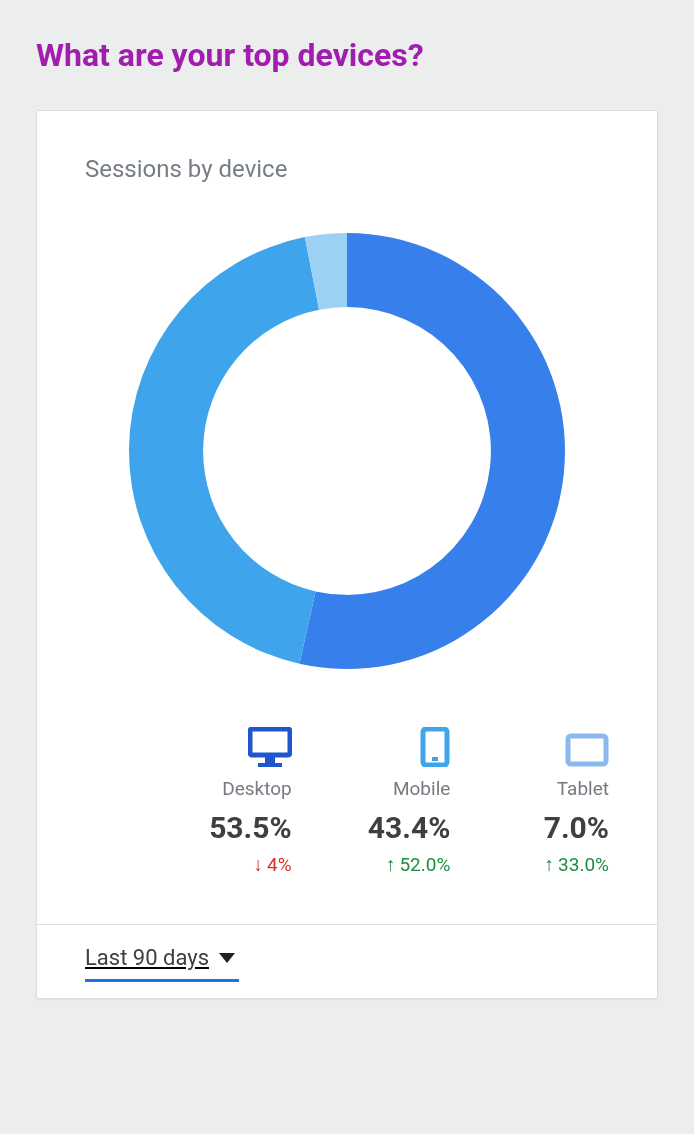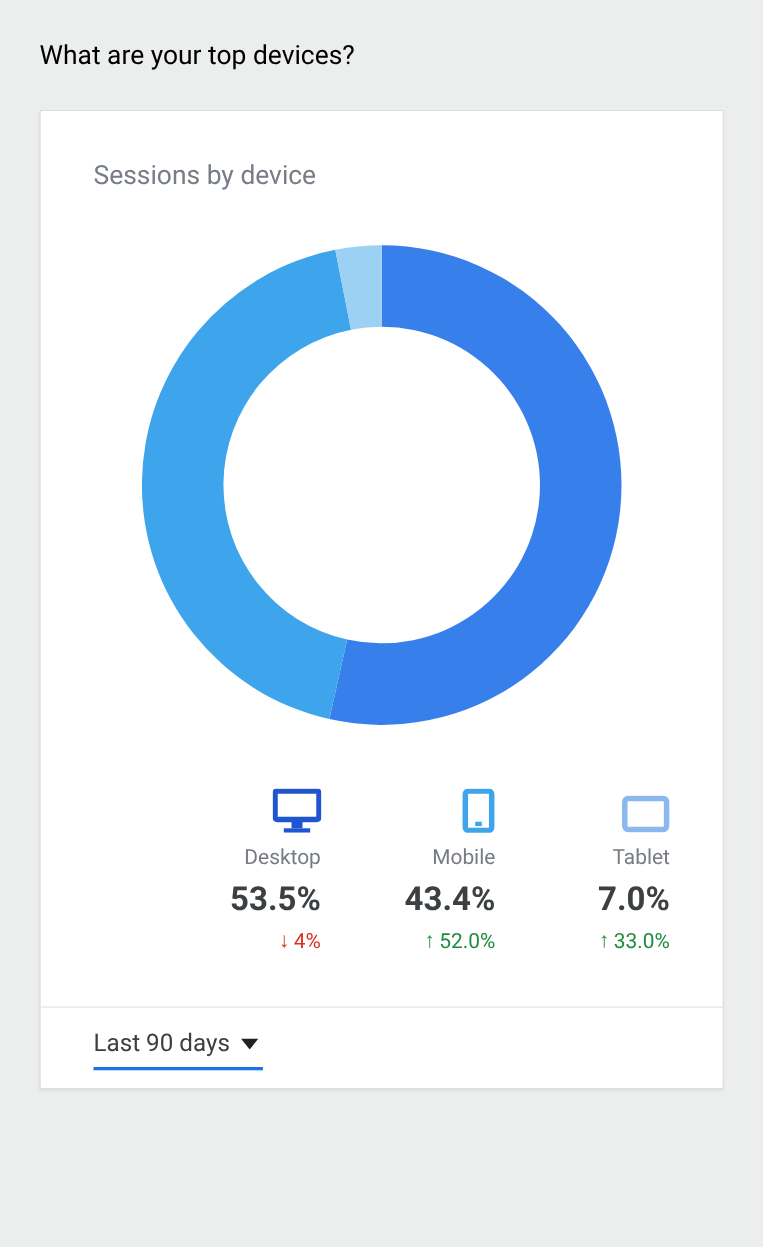--- a/index.html
+++ b/index.html
@@ -4,23 +4,23 @@
   <style>
     * { box-sizing: border-box; margin: 0; padding: 0; }
     body {
       font-family: Roboto, "Helvetica Neue", Arial, sans-serif;
       background: #eceded;
       width: 694px;
       height: 1134px;
       padding: 0;
     }
     .page-title {
-      font-size: 24px;
-      font-weight: 400;
-      color: #000000;
+      font-size: 32px;
+      font-weight: 700;
+      color: #a21caf;
       padding: 36px 0 24px 36px;
     }
     .card {
       background: #ffffff;
       margin: 12px 36px 0 36px;
       border: 1px solid #ddd;
       border-radius: 2px;
       box-shadow: 0 1px 2px rgba(0,0,0,0.06);
     }
     .card-title {
@@ -52,20 +52,21 @@
     .legend-delta { font-size: 19px; display:flex; align-items:center; gap:4px;}
     .delta-down   { color: #d93025; }
     .delta-up     { color: #1e8e3e; }
     .arrow { font-weight: 600; }
     .card-footer {
       border-top: 1px solid #e0e0e0;
       display: flex;
       align-items: center;
       justify-content: space-between;
       padding: 20px 30px 20px 48px;
+      text-decoration: underline;
     }
     .date-range {
       display: flex;
       align-items: center;
       gap: 10px;
       font-size: 22px;
       color: #3c4043;
       position: relative;
       padding-bottom: 8px;
       cursor: pointer;

